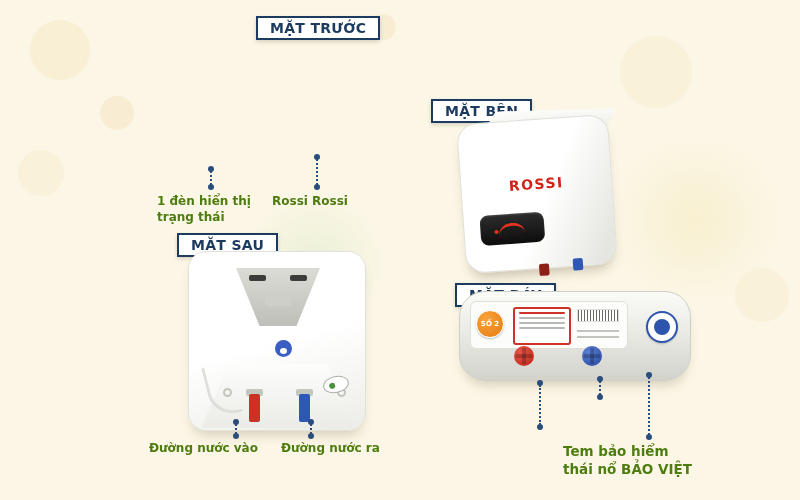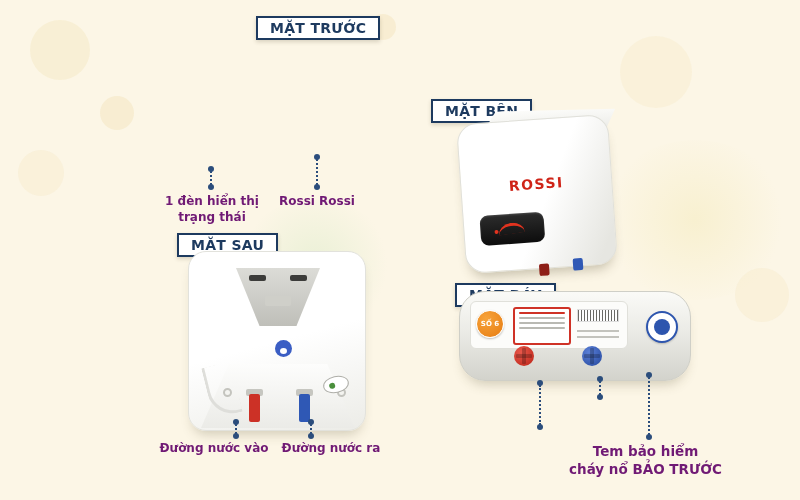--- a/index.html
+++ b/index.html
@@ -22,26 +22,26 @@
   
   .title-box { position:absolute; background:#ffffff; border:2px solid #1d3a5f; color:#1d3a5f;
     font-weight:bold; font-size:14px; padding:2px 12px; letter-spacing:.3px;
     box-shadow:0 2px 4px rgba(60,50,20,.18); white-space:nowrap; }
   .t-front{left:256px; top:6px;margin-top:10px;}
   .t-side{left:431px; top:99px;}
   .t-back{left:177px; top:233px;}
   .t-bottom{left:455px; top:283px;}
 
   
-  .label { position:absolute; color:#701a75; font-weight:bold; font-size:12px; text-align:center;
+  .label { position:absolute; color:#4d7c0f; font-weight:bold; font-size:12px; 
     line-height:1.3; white-space:pre-line; }
   .lb-status{left:157px; top:194px; width:110px;}
   .lb-logo{left:272px; top:194px; width:90px;}
   .lb-inlet{left:149px; top:441px; width:130px;}
-  .lb-outlet{left:266px; top:441px; width:130px;}
+  .lb-outlet{left:281px; top:441px; width:130px;}
   .lb-specs{left:547px; top:402px; width:110px;}
   .lb-anti{left:456px; top:433px; width:110px;}
   .lb-ins{left:563px; top:443px; width:165px; font-size:13.5px;}
 
   
   .leader { position:absolute; width:6px; }
   .leader .line { position:absolute; display:block; left:2px; top:5px; bottom:5px; border-left:2px dotted #2b4d7c; }
   .leader .dot-a, .leader .dot-b { position:absolute; display:block; left:0; width:6px; height:6px;
     border-radius:50%; background:#2b4d7c; }
   .leader .dot-a{top:0;} .leader .dot-b{bottom:0;}
@@ -211,21 +211,21 @@
       <i class="line"></i>
       <i class="dot-b"></i>
   </div>
   <div class="label lb-inlet">Đường nước vào</div>
   <div class="label lb-outlet">Đường nước ra</div>
 
   <div class="title-box t-bottom">MẶT ĐÁY</div>
 
   <div class="heater-bottom">
     <div class="plate">
-      <div class="badge">SỐ 6</div>
+      <div class="badge">SỐ 2</div>
       <div class="spec-sticker">
         <div class="spec-line red"></div>
         <div class="spec-line"></div>
         <div class="spec-line"></div>
         <div class="spec-line"></div>
       </div>
       <div class="barcode"></div>
       <div class="micro-line ml1"></div>
       <div class="micro-line ml2"></div>
     </div>
@@ -243,15 +243,15 @@
     <i class="dot-a"></i>
       <i class="line"></i>
       <i class="dot-b"></i>
   </div>
   <div class="leader ld-ins">
     <i class="dot-a"></i>
       <i class="line"></i>
       <i class="dot-b"></i>
   </div>
   <div class="label lb-ins">Tem bảo hiểm
-cháy nổ BẢO TRƯỚC</div>
+thái nổ BẢO VIỆT</div>
 
 </div>
 
 </body></html>

